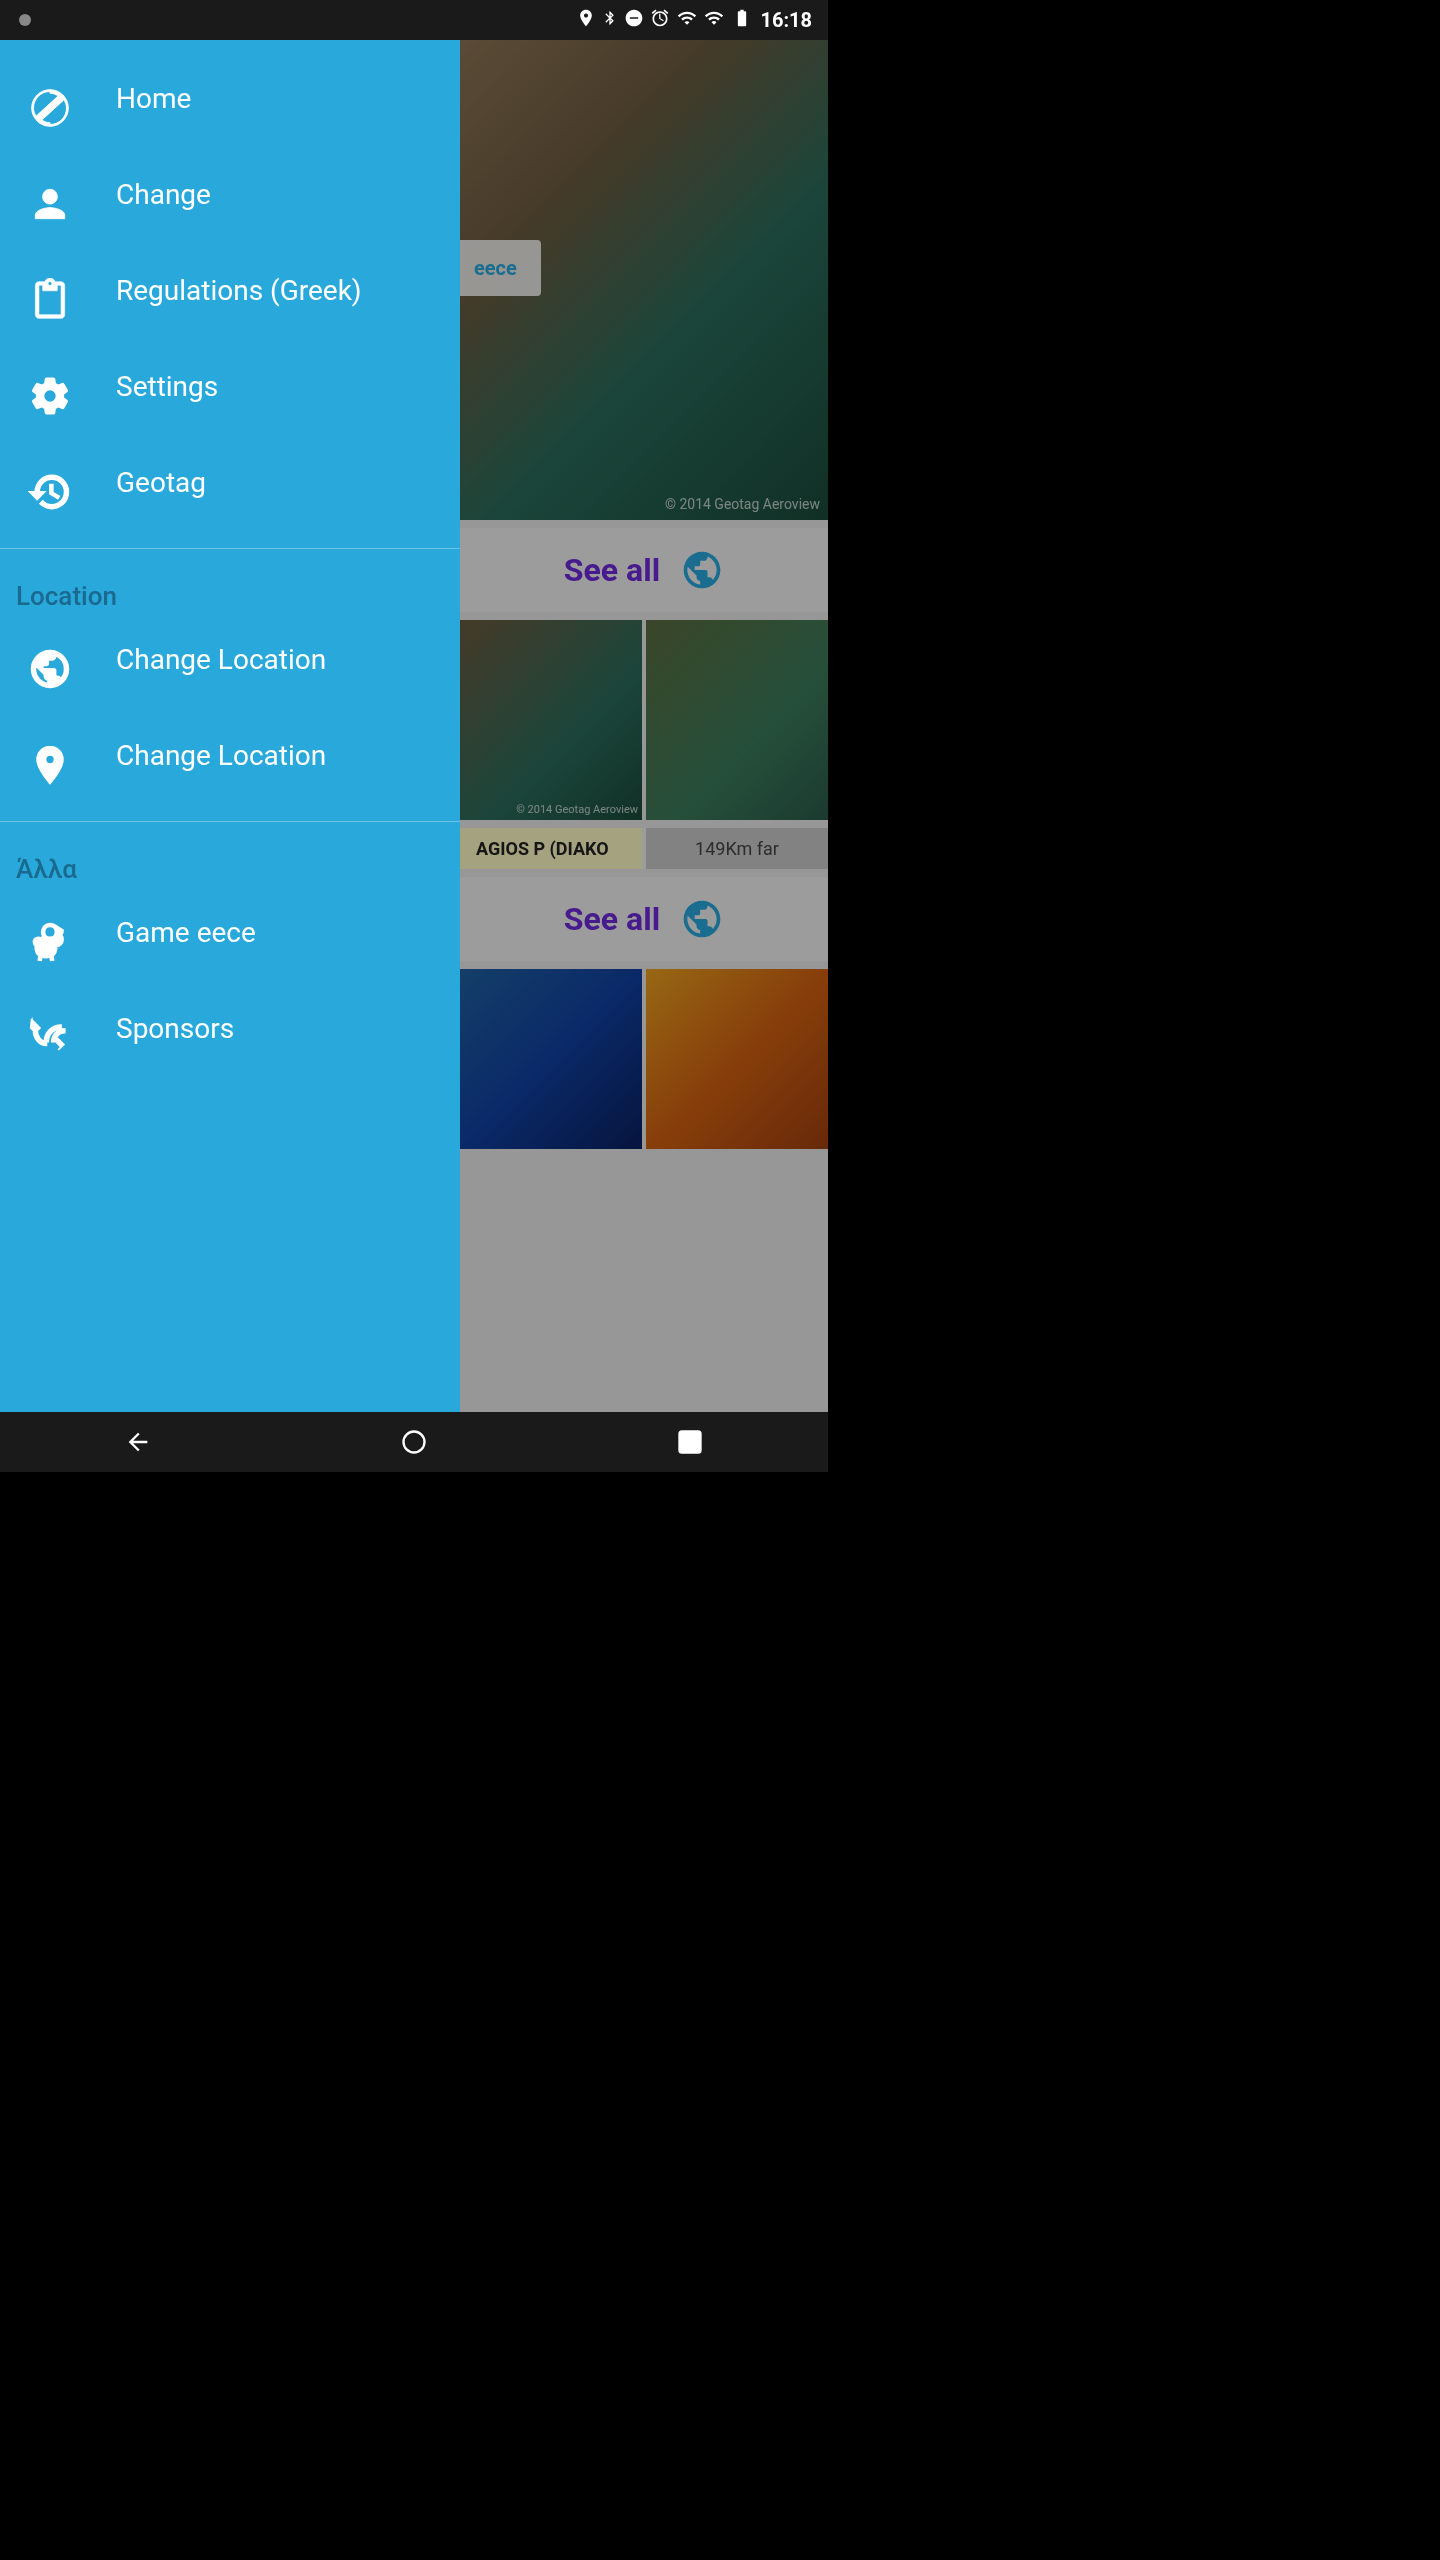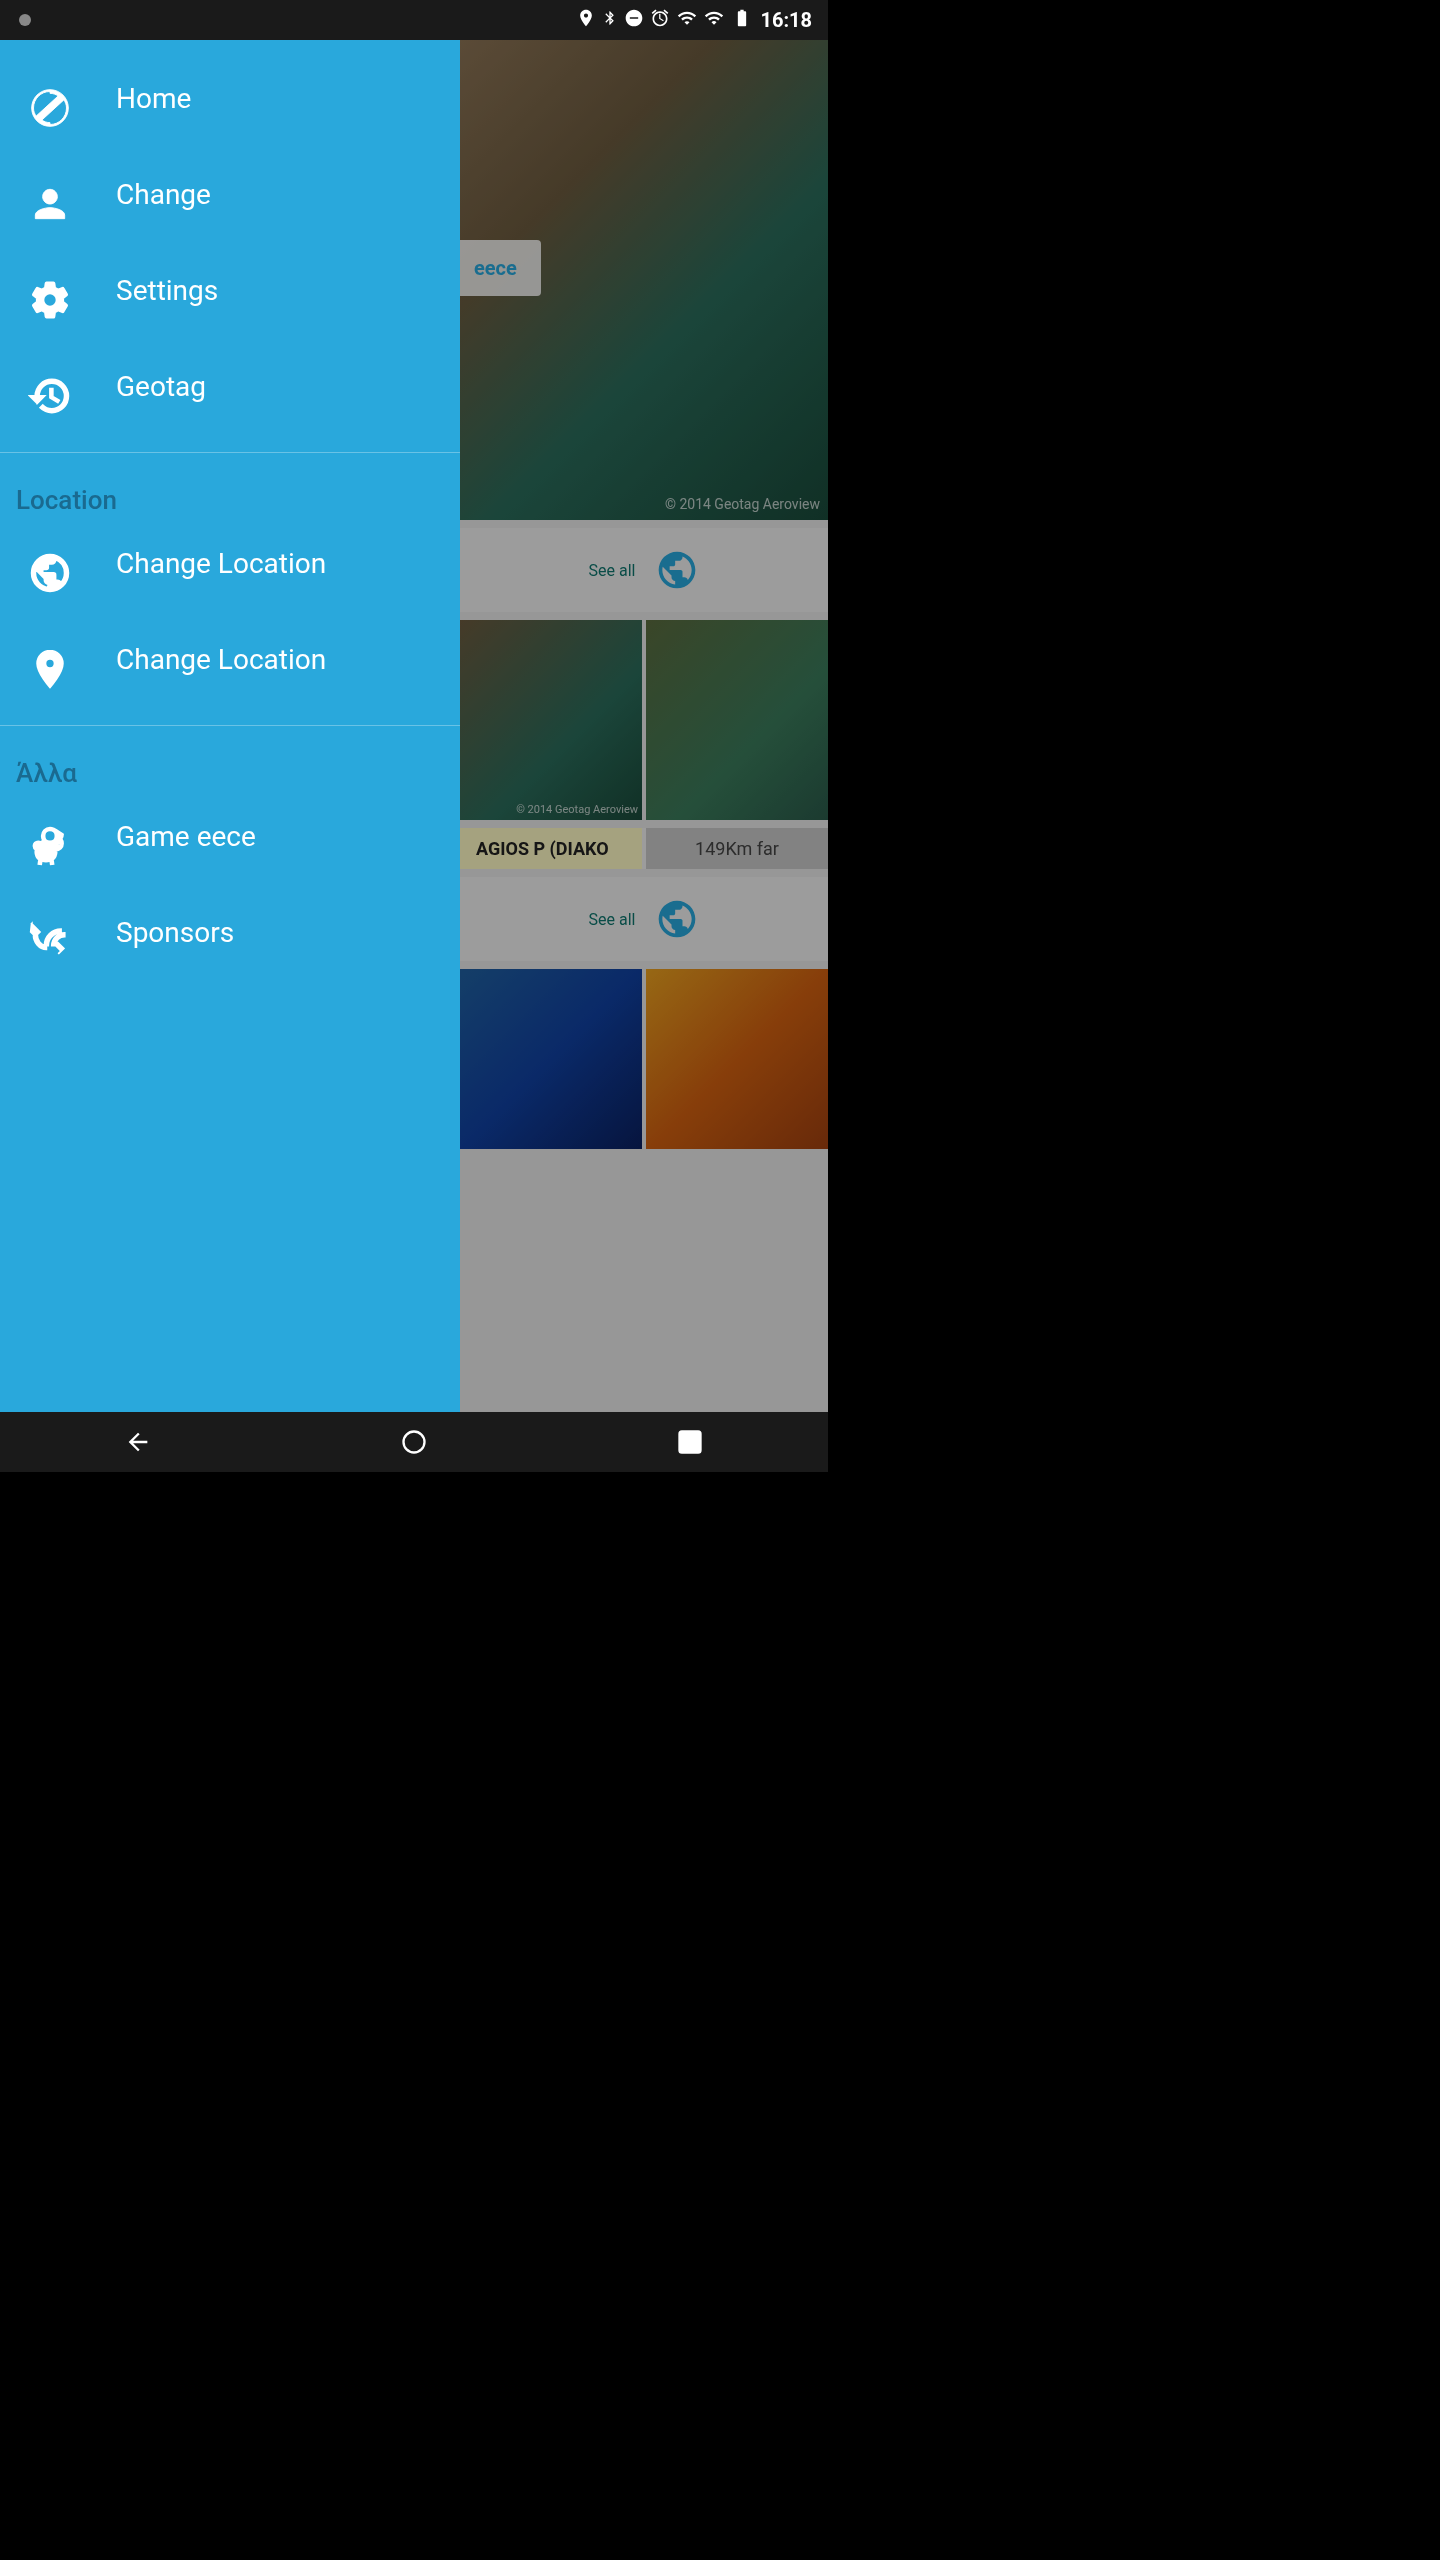--- a/index.html
+++ b/index.html
@@ -189,23 +189,23 @@
     .see-all-row {
       display: flex;
       align-items: center;
       justify-content: center;
       gap: 20px;
       background: #f0f0f0;
       padding: 20px;
     }
 
     .see-all-text {
-      font-size: 16px;
-      font-weight: normal;
-      color: #0f766e;
+      font-size: 32px;
+      font-weight: bold;
+      color: #6d28d9;
     }
 
     .globe-icon {
       width: 44px;
       height: 44px;
     }
 
     
     .image-row {
       display: flex;
@@ -425,20 +425,28 @@
 
     <div class="menu-item">
       <div class="menu-icon">
         <svg viewBox="0 0 24 24">
           <path d="M12 12c2.21 0 4-1.79 4-4s-1.79-4-4-4-4 1.79-4 4 1.79 4 4 4zm0 2c-2.67 0-8 1.34-8 4v2h16v-2c0-2.66-5.33-4-8-4z" stroke="white" stroke-width="0.5"></path>
         </svg>
       </div>
       <span class="menu-label">Change</span>
     </div>
 
+    <div class="menu-item">
+      <div class="menu-icon">
+        <svg viewBox="0 0 24 24">
+          <path d="M18 2h-3.18C14.4.84 13.3 0 12 0c-1.3 0-2.4.84-2.82 2H6c-1.1 0-2 .9-2 2v16c0 1.1.9 2 2 2h12c1.1 0 2-.9 2-2V4c0-1.1-.9-2-2-2zm-6 0c.55 0 1 .45 1 1s-.45 1-1 1-1-.45-1-1 .45-1 1-1zm6 18H6V4h2v3h8V4h2v16z" stroke="white" stroke-width="0.3"></path>
+        </svg>
+      </div>
+      <span class="menu-label">Regulations (Greek)</span>
+    </div>
 
     <div class="menu-item">
       <div class="menu-icon">
         <svg viewBox="0 0 24 24">
           <path d="M19.14,12.94c0.04-0.3,0.06-0.61,0.06-0.94c0-0.32-0.02-0.64-0.07-0.94l2.03-1.58c0.18-0.14,0.23-0.41,0.12-0.61 l-1.92-3.32c-0.12-0.22-0.37-0.29-0.59-0.22l-2.39,0.96c-0.5-0.38-1.03-0.7-1.62-0.94L14.4,2.81c-0.04-0.24-0.24-0.41-0.48-0.41 h-3.84c-0.24,0-0.43,0.17-0.47,0.41L9.25,5.35C8.66,5.59,8.12,5.92,7.63,6.29L5.24,5.33c-0.22-0.08-0.47,0-0.59,0.22L2.74,8.87 C2.62,9.08,2.66,9.34,2.86,9.48l2.03,1.58C4.84,11.36,4.8,11.69,4.8,12s0.02,0.64,0.07,0.94l-2.03,1.58 c-0.18,0.14-0.23,0.41-0.12,0.61l1.92,3.32c0.12,0.22,0.37,0.29,0.59,0.22l2.39-0.96c0.5,0.38,1.03,0.7,1.62,0.94l0.36,2.54 c0.05,0.24,0.24,0.41,0.48,0.41h3.84c0.24,0,0.44-0.17,0.47-0.41l0.36-2.54c0.59-0.24,1.13-0.56,1.62-0.94l2.39,0.96 c0.22,0.08,0.47,0,0.59-0.22l1.92-3.32c0.12-0.22,0.07-0.47-0.12-0.61L19.14,12.94z M12,15.6c-1.98,0-3.6-1.62-3.6-3.6 s1.62-3.6,3.6-3.6s3.6,1.62,3.6,3.6S13.98,15.6,12,15.6z"></path>
         </svg>
       </div>
       <span class="menu-label">Settings</span>
     </div>
 

